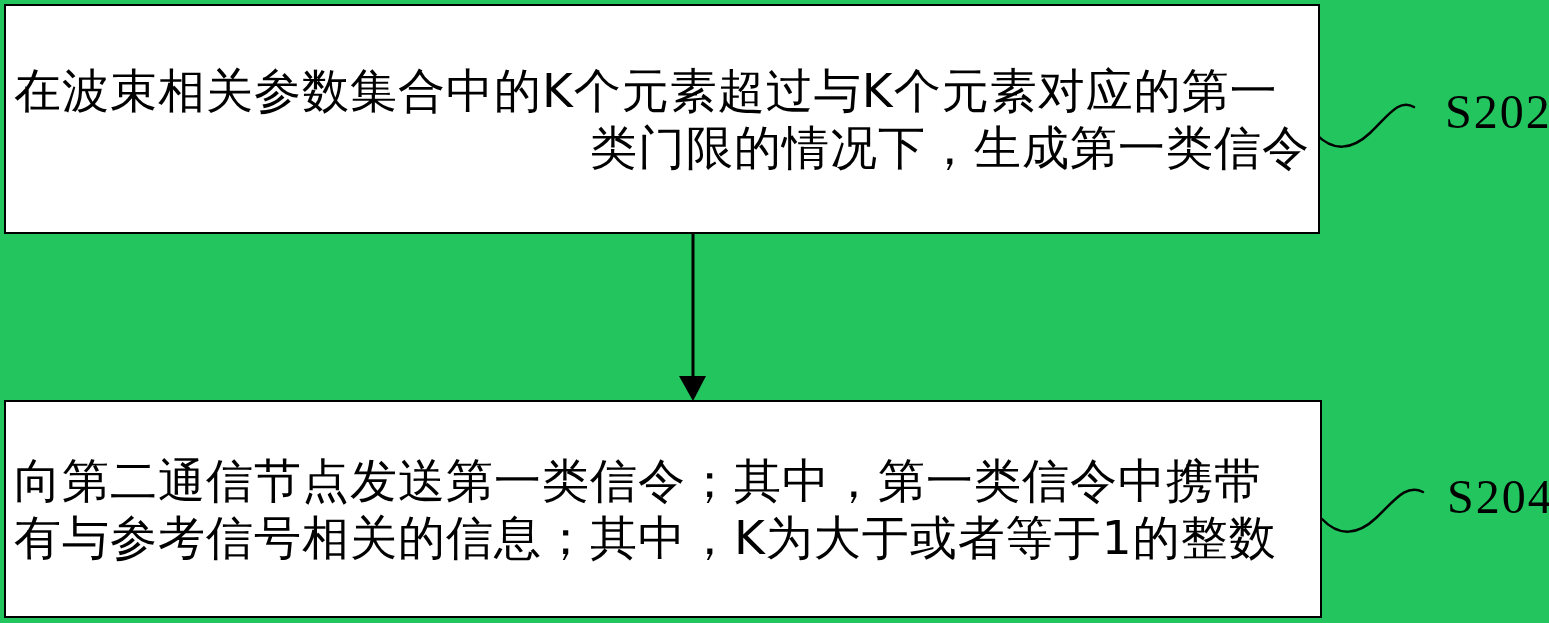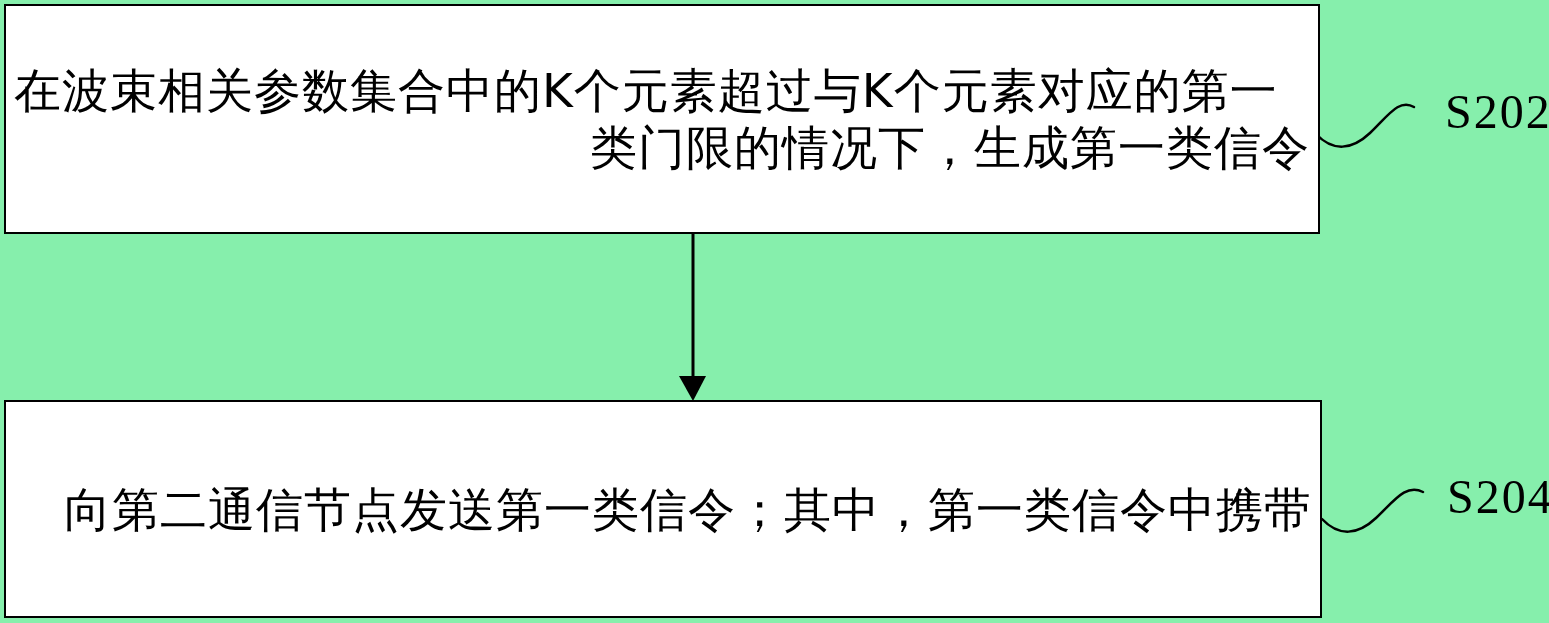--- a/index.html
+++ b/index.html
@@ -4,21 +4,21 @@
 <style>
   html, body {
     margin: 0;
     padding: 0;
     background: #ffffff;
   }
   .canvas {
     position: relative;
     width: 1549px;
     height: 623px;
-    background: #86efac;
+    background: #22c55e;
     overflow: hidden;
     font-family: "DejaVu Sans", sans-serif;
     text-decoration: underline;
   }
   .connectors {
     position: absolute;
     left: 0;
     top: 0;
     width: 1549px;
     height: 623px;
@@ -49,21 +49,21 @@
   #box-s202 .line-1 { text-align: left; }
   #box-s202 .line-2 { text-align: right; }
   #box-s204 {
     left: 4px;
     top: 400px;
     width: 1318px;
     height: 218px;
     padding: 0 8px;
   }
   #box-s204 .line-1,
-  #box-s204 .line-2 { text-align: right; }
+  #box-s204 .line-2 { text-align: left; }
   .step-label {
     position: absolute;
     color: #000000;
     font-family: "Liberation Serif", "DejaVu Serif", serif;
     font-size: 48px;
     line-height: 48px;
     letter-spacing: 2px;
     white-space: nowrap;
   }
   #label-s202 {
@@ -91,18 +91,19 @@
     <path d="M1322,519 C1339,537 1358,535 1376,518 C1394,501 1406,483 1423,492" fill="none" stroke="#000000" stroke-width="2.5" stroke-linecap="round"></path>
   </svg>
 
   <div class="step-box" id="box-s202">
     <div class="line line-1">在波束相关参数集合中的K个元素超过与K个元素对应的第一</div>
     <div class="line line-2">类门限的情况下，生成第一类信令</div>
   </div>
 
   <div class="step-box" id="box-s204">
     <div class="line line-1">向第二通信节点发送第一类信令；其中，第一类信令中携带</div>
+    <div class="line line-2">有与参考信号相关的信息；其中，K为大于或者等于1的整数</div>
   </div>
 
   <div class="step-label" id="label-s202">S202</div>
   <div class="step-label" id="label-s204">S204</div>
 
 </div>
 
 </body></html>

